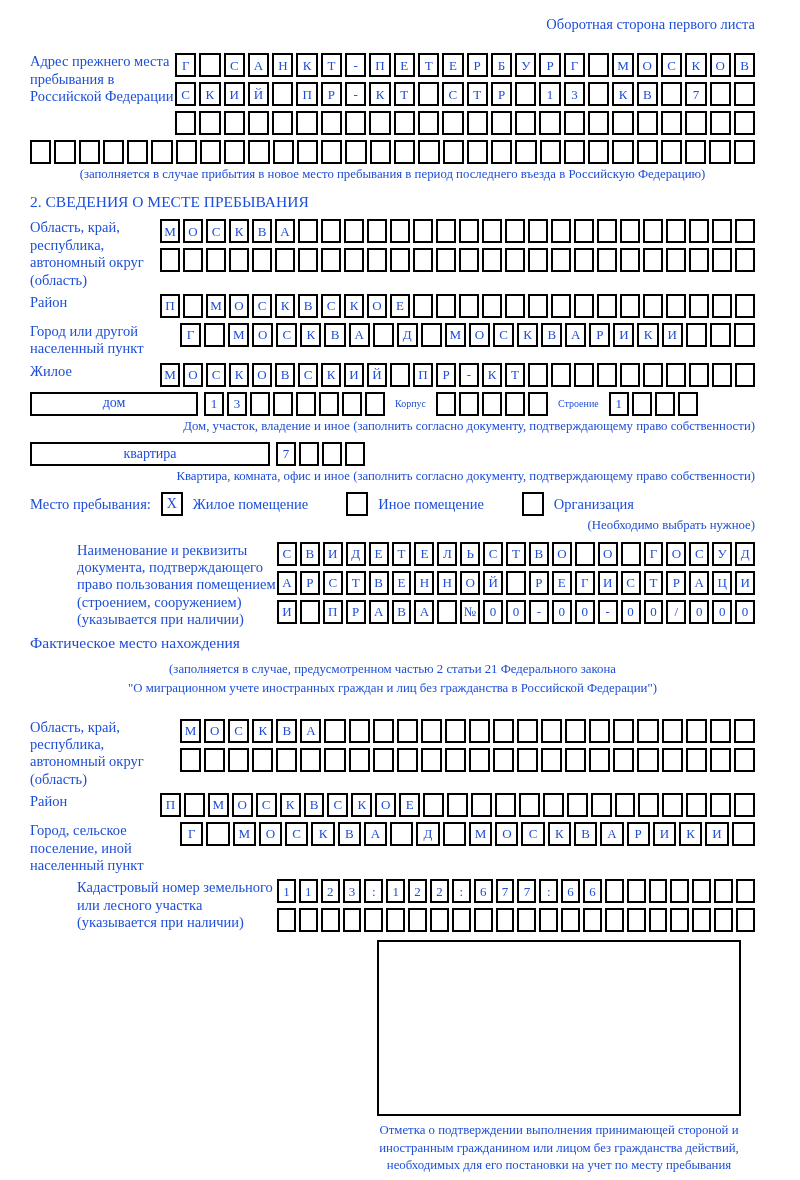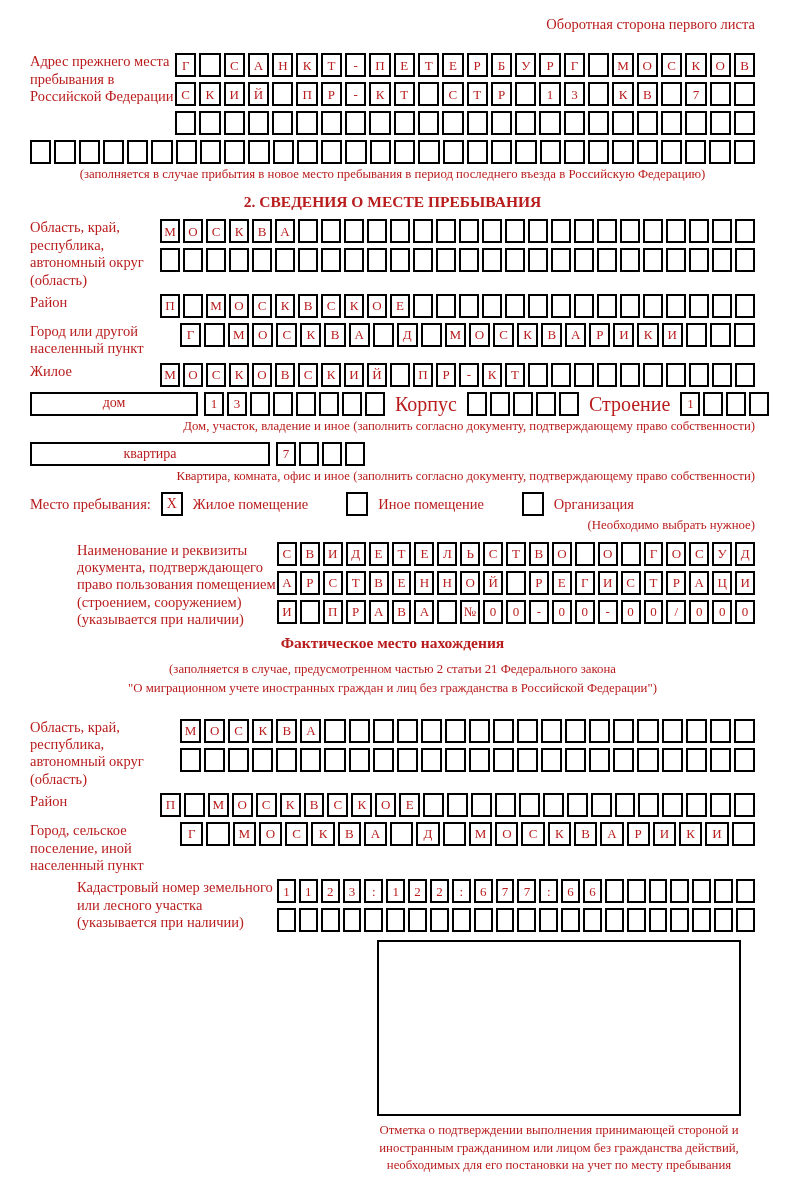--- a/index.html
+++ b/index.html
@@ -1,21 +1,21 @@
 <!DOCTYPE html>
 <html><head>
 <meta charset="utf-8">
 <style>
   html,body{margin:0;padding:0;background:#fff;}
   .page{
     position:relative;
     width:800px;height:1180px;
     box-sizing:border-box;
     padding:16px 45px 10px 30px;
-    background:#fff;color:#b91c1c;
+    background:#fff;color:#1d4ed8;
     font-family:"Liberation Serif","DejaVu Serif",serif;
     font-size:14px;line-height:1.2;
     overflow:hidden;
   }
   .hdr-note{text-align:right;font-size:14.5px;margin-bottom:20px;}
   .field{display:flex;align-items:flex-start;margin-bottom:5px;}
   .flabel{flex:0 0 auto;box-sizing:border-box;font-size:14.5px;}
   .w140{width:145px;}
   .w130{width:130px;}
   .w150{width:150px;font-family:Liberation Serif, serif;}
@@ -25,28 +25,28 @@
   .boxrow .cell{
     flex:1 1 0;height:20px;border:2px solid #000;
     display:flex;align-items:center;justify-content:center;
     font-size:13px;min-width:0;background:#fff;
   }
   .boxrow.fixed{flex:0 0 auto;}
   .boxrow.fixed .cell{flex:0 0 16px;width:16px;}
   .fullw{margin-bottom:3px;}
   .caption{font-size:12.8px;}
   .center{text-align:center;}
-  .sec-title{text-align:center;font-weight:bold;font-size:15.5px;margin:10px 0 8px 0;}
+  .sec-title{font-weight:normal;font-size:15.5px;margin:10px 0 8px 0;}
   .widebox{
     box-sizing:border-box;height:24px;border:2px solid #000;
     display:flex;align-items:center;justify-content:center;
     font-size:14px;background:#fff;flex:0 0 auto;
   }
   .hrow{display:flex;align-items:center;gap:6px;margin-bottom:3px;}
-  .inline-lbl{font-size:20px;padding:0 4px;flex:0 0 auto;}
+  .inline-lbl{font-size:10px;padding:0 4px;flex:0 0 auto;}
   .stay{display:flex;align-items:center;gap:10px;margin:6px 0 2px 0;font-size:14.5px;}
   .cb{
     box-sizing:border-box;width:22px;height:24px;border:2px solid #000;
     display:flex;align-items:center;justify-content:center;
     font-size:14px;flex:0 0 auto;
   }
   .gap18{width:18px;flex:0 0 auto;}
   .mark-wrap{width:392px;margin-left:auto;margin-top:8px;}
   .mark-box{width:360px;height:172px;border:2px solid #000;margin:0 auto 6px auto;background:#fff;}
   .mark-caption{font-size:12.8px;text-align:center;line-height:1.35;}

